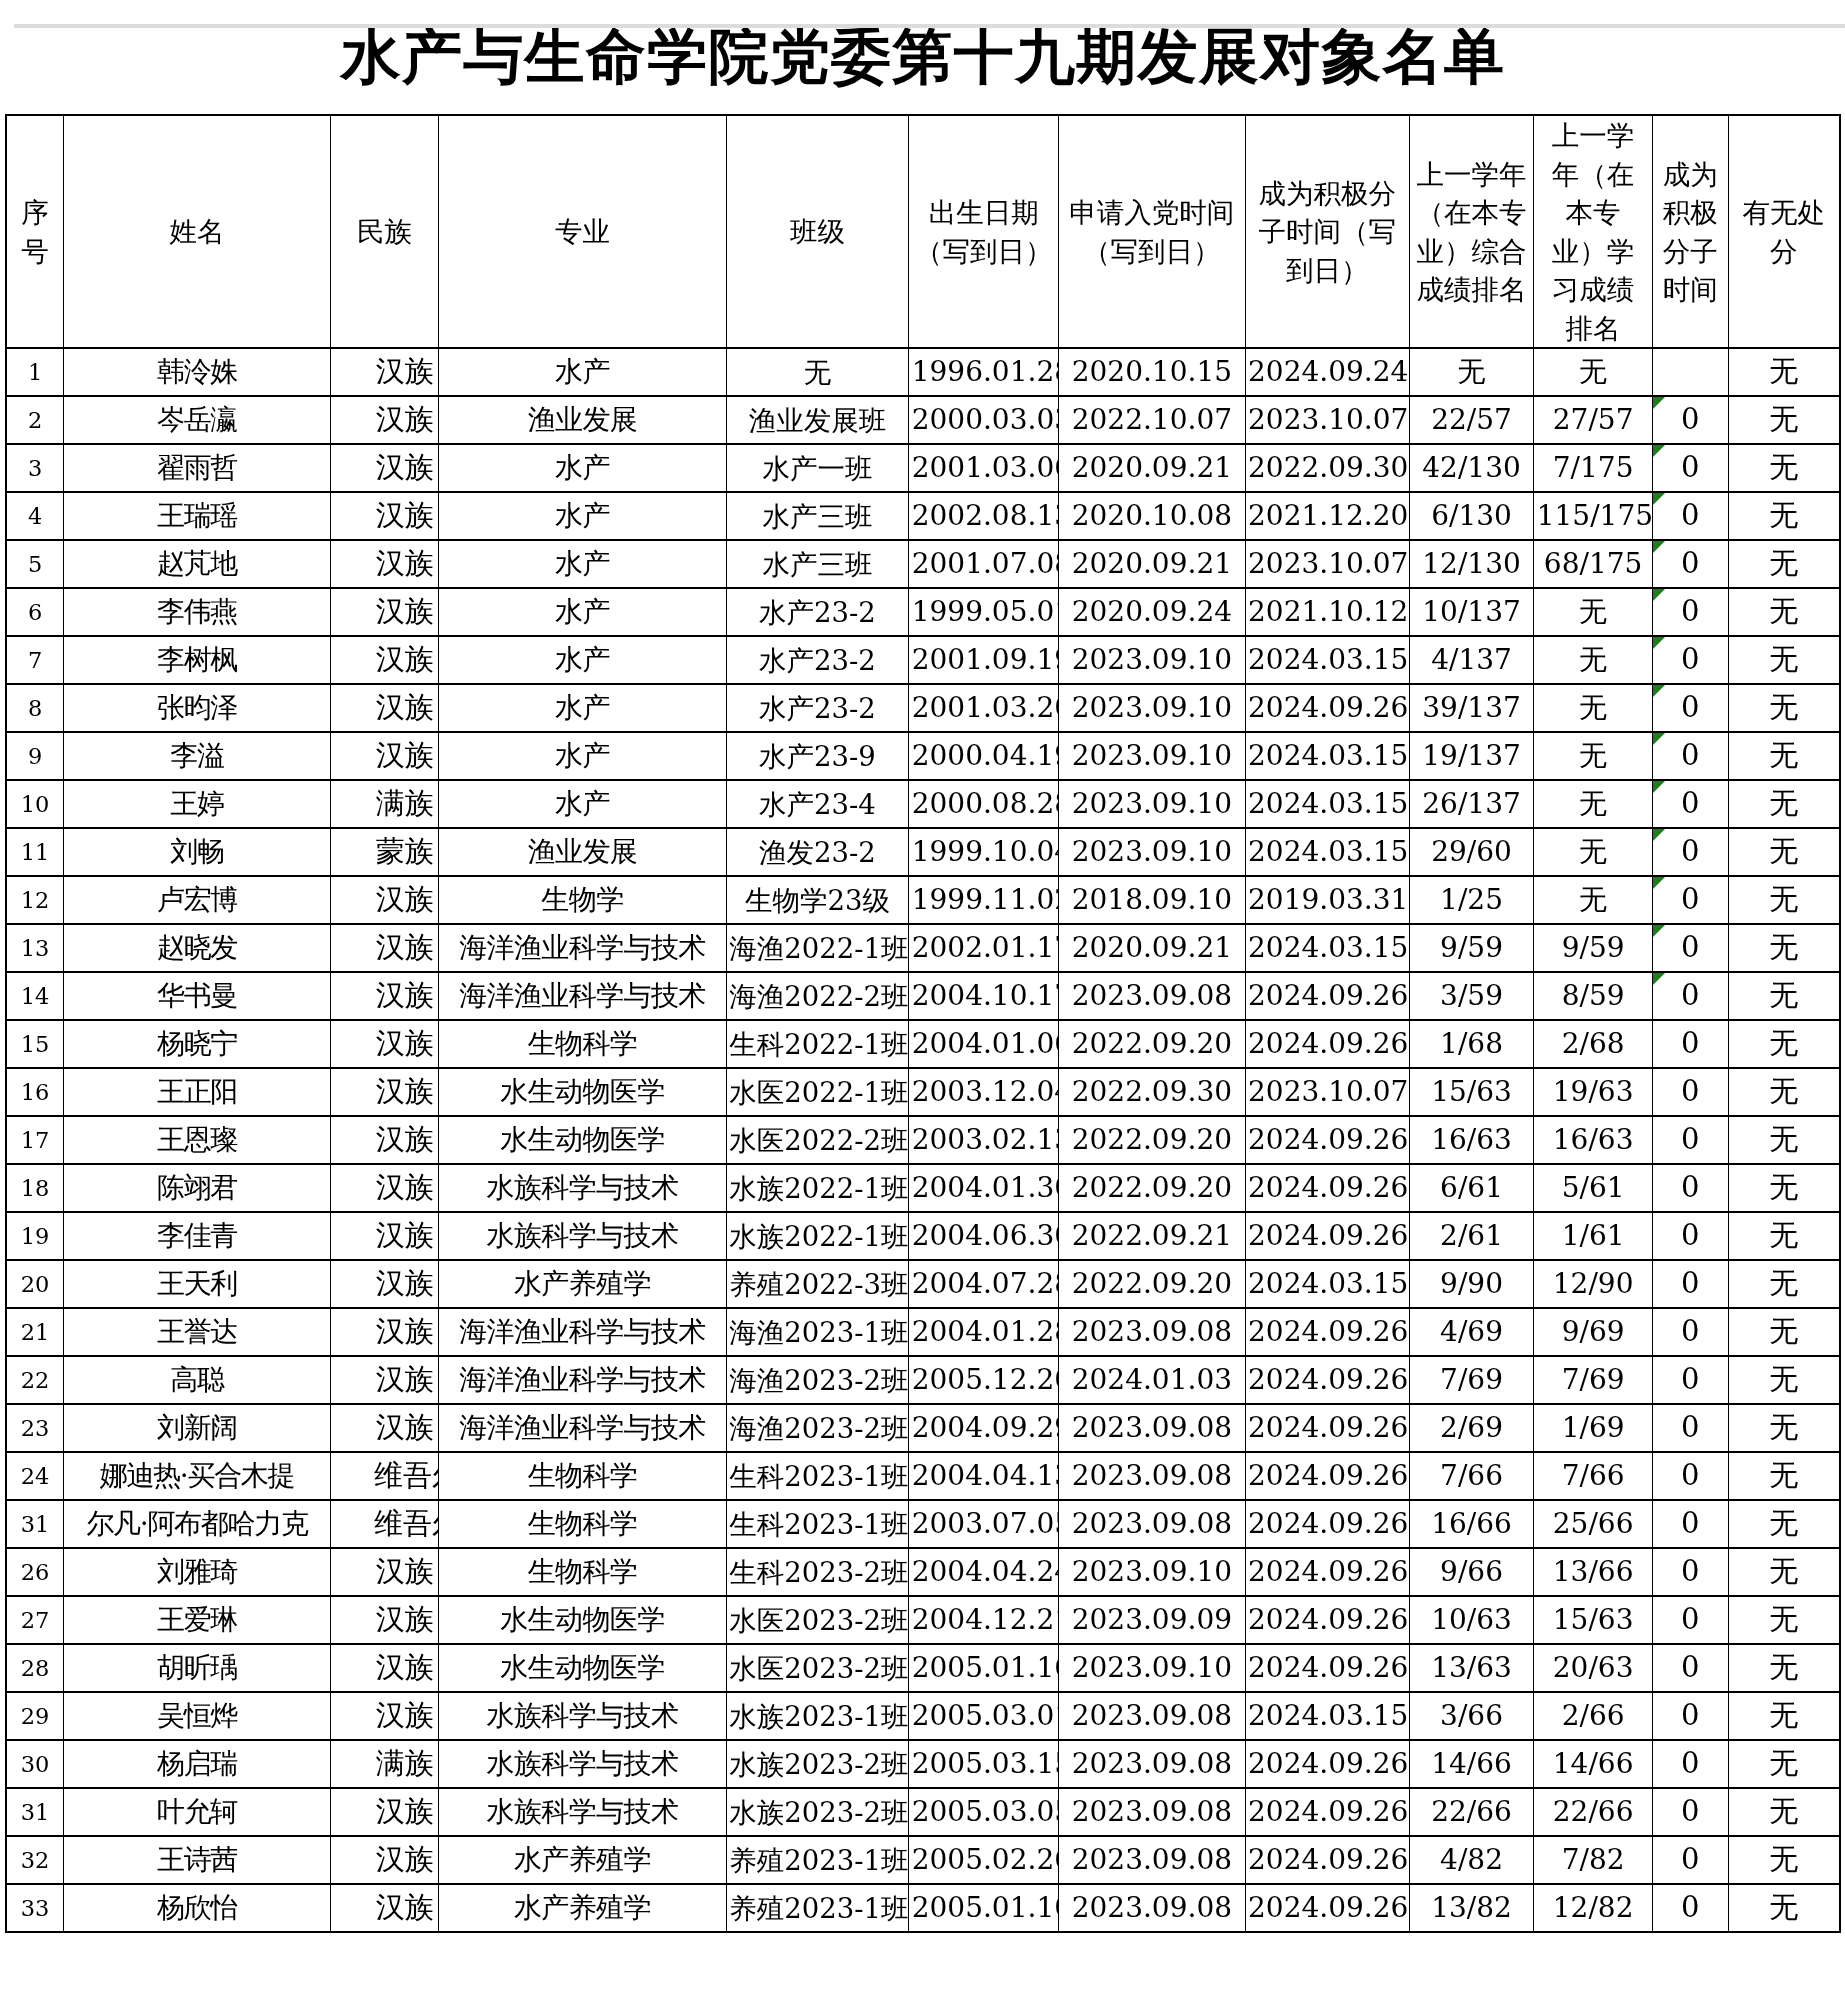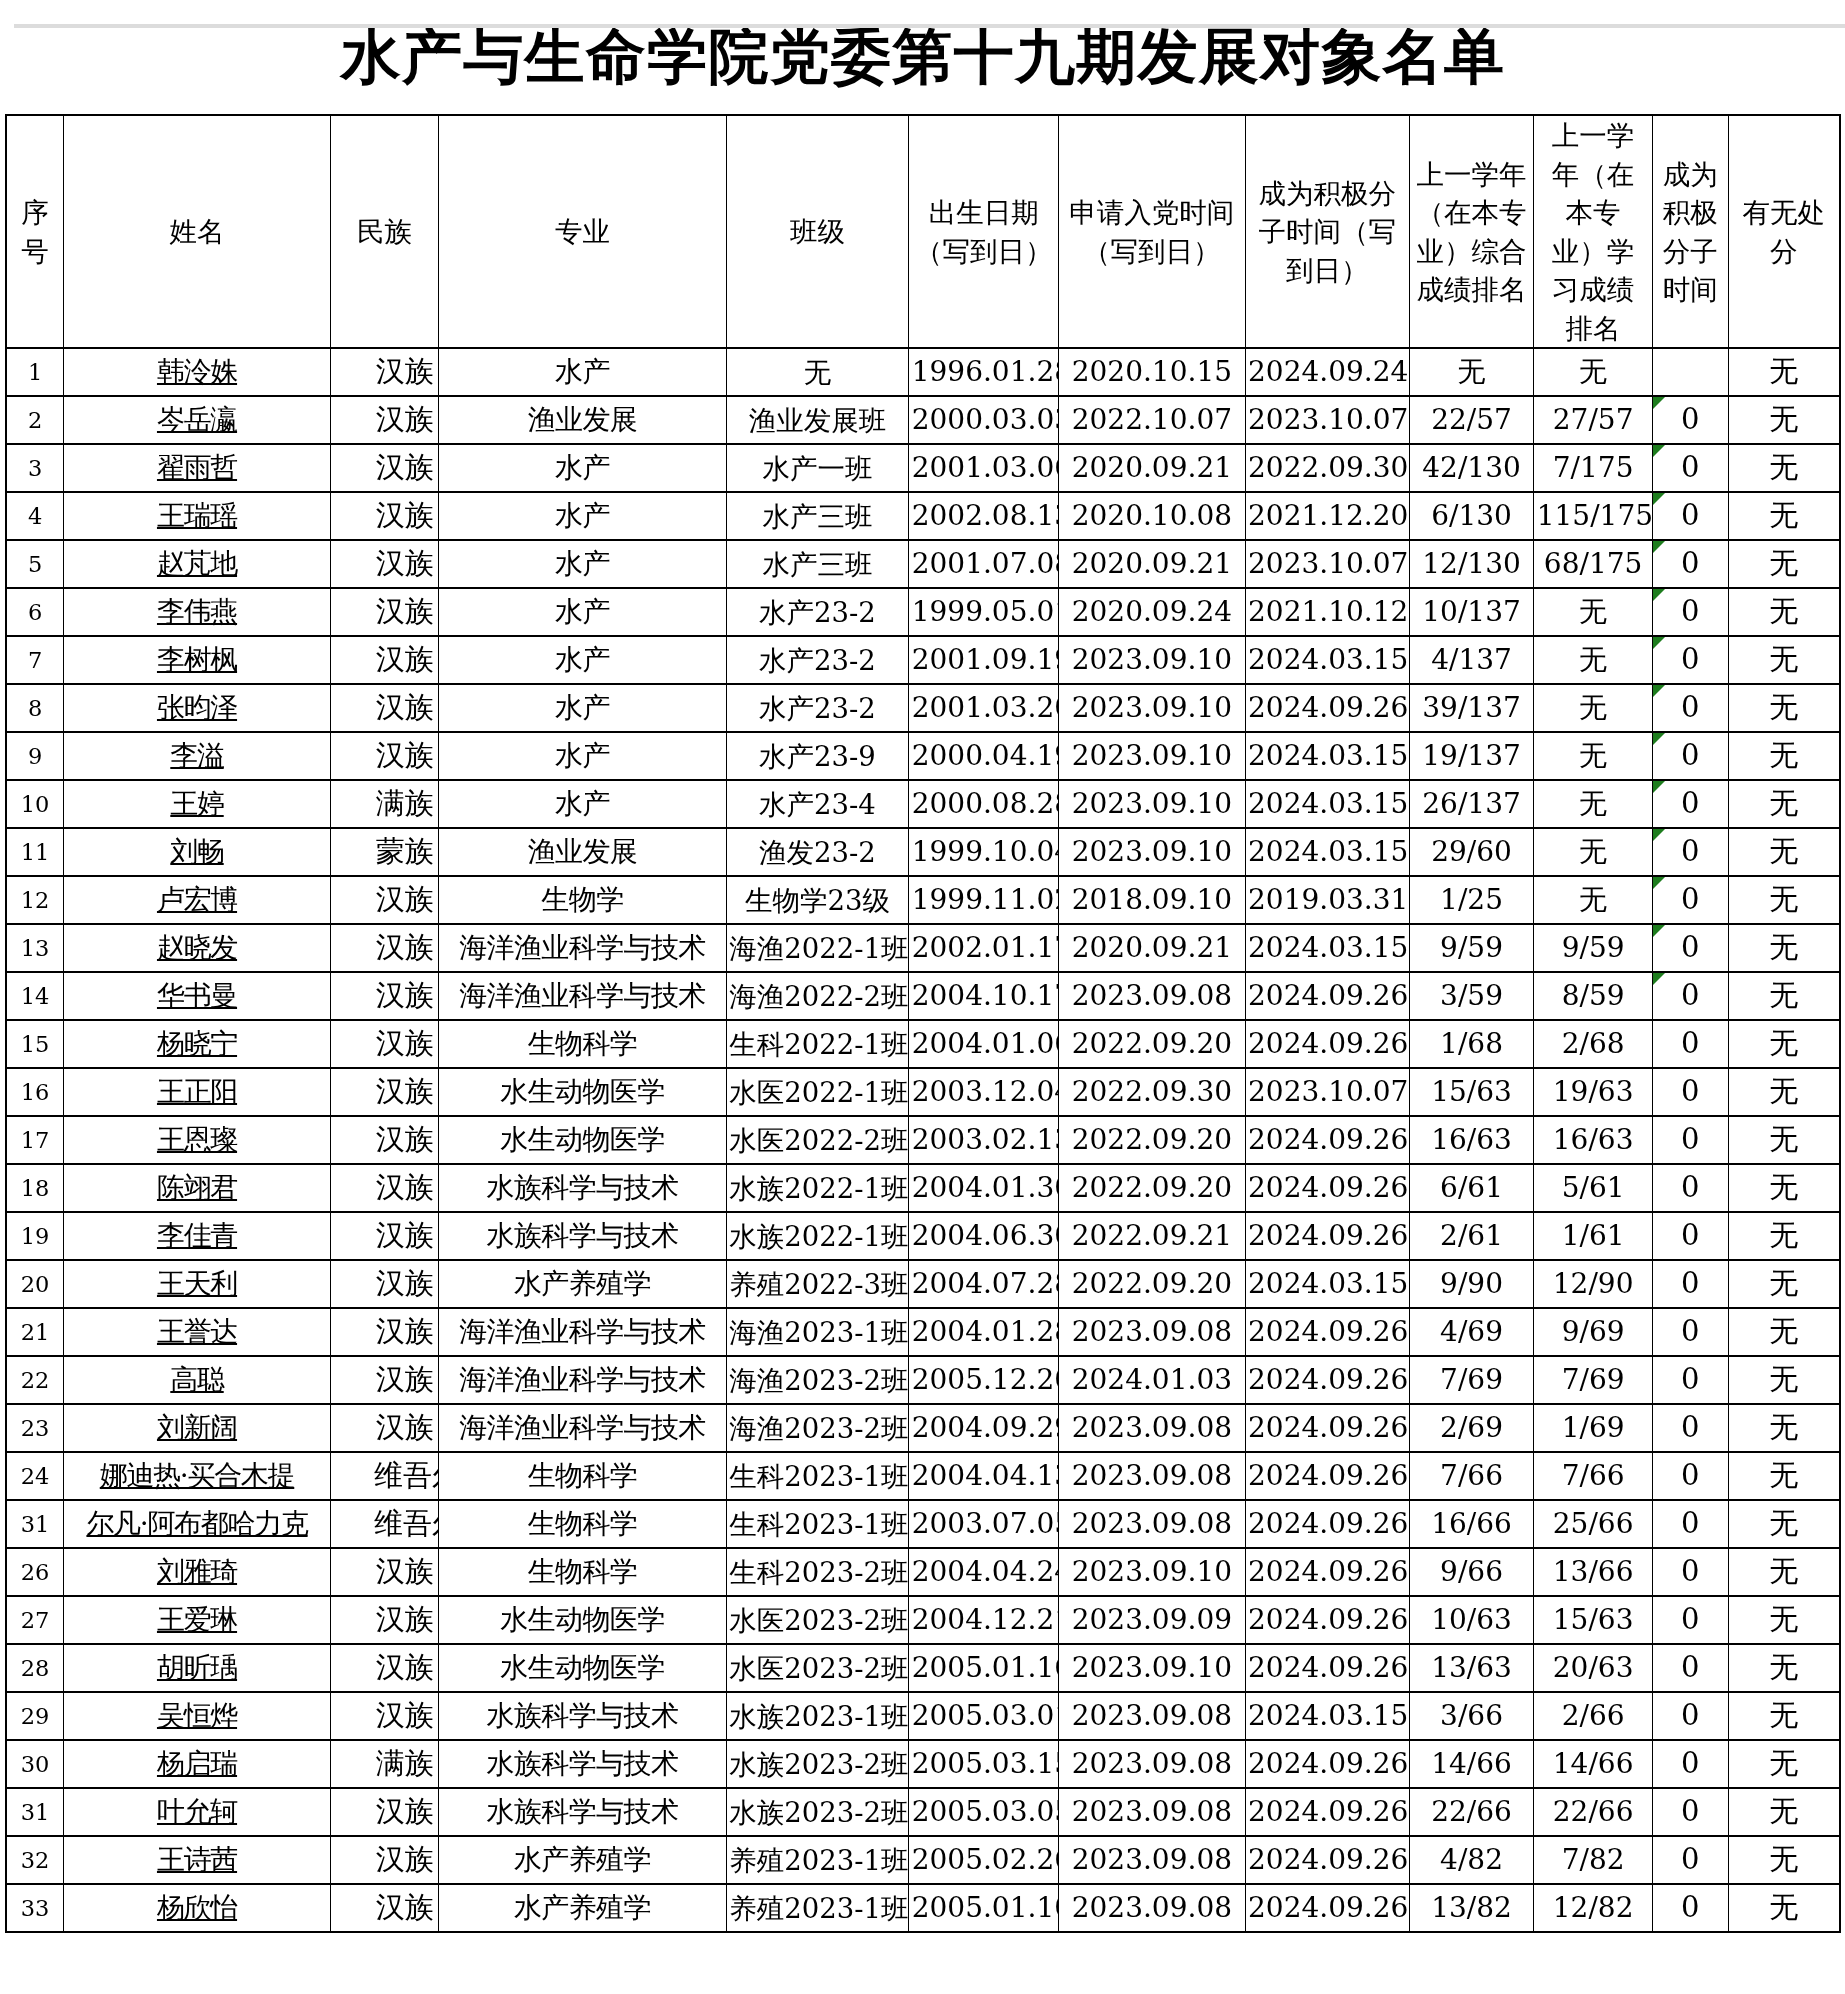--- a/index.html
+++ b/index.html
@@ -26,21 +26,21 @@
     border-top:2.5px solid #000;border-bottom:2.5px solid #000;
     text-align:center;vertical-align:middle;
     padding:0 2.5px;overflow:hidden;
   }
   thead th{
     height:148px;font-weight:400;font-size:27.5px;line-height:1.4;
     padding:0 5px;
   }
   tbody td{height:46px;font-size:29px;line-height:1.1;}
   td.c-no{font-size:22.5px;}
-  td.c-name{white-space:nowrap;letter-spacing:-1.3px;font-size:28px;text-decoration:underline;}
+  td.c-name{white-space:nowrap;letter-spacing:-1.3px;font-size:28px;}
   td.c-ethnicity{white-space:nowrap;padding-left:43px;}
   td.c-major{white-space:nowrap;letter-spacing:-0.6px;font-size:28px;}
   td.c-class{white-space:nowrap;font-size:27.5px;}
   td.c-birth,td.c-apply,td.c-activist,
   td.c-rank1,td.c-rank2{white-space:nowrap;font-size:28px;}
   td.c-fails{position:relative;}
   .flag{
     position:absolute;top:0;left:0;width:0;height:0;
     border-top:12.5px solid #1e7d1e;border-right:12.5px solid transparent;
   }

